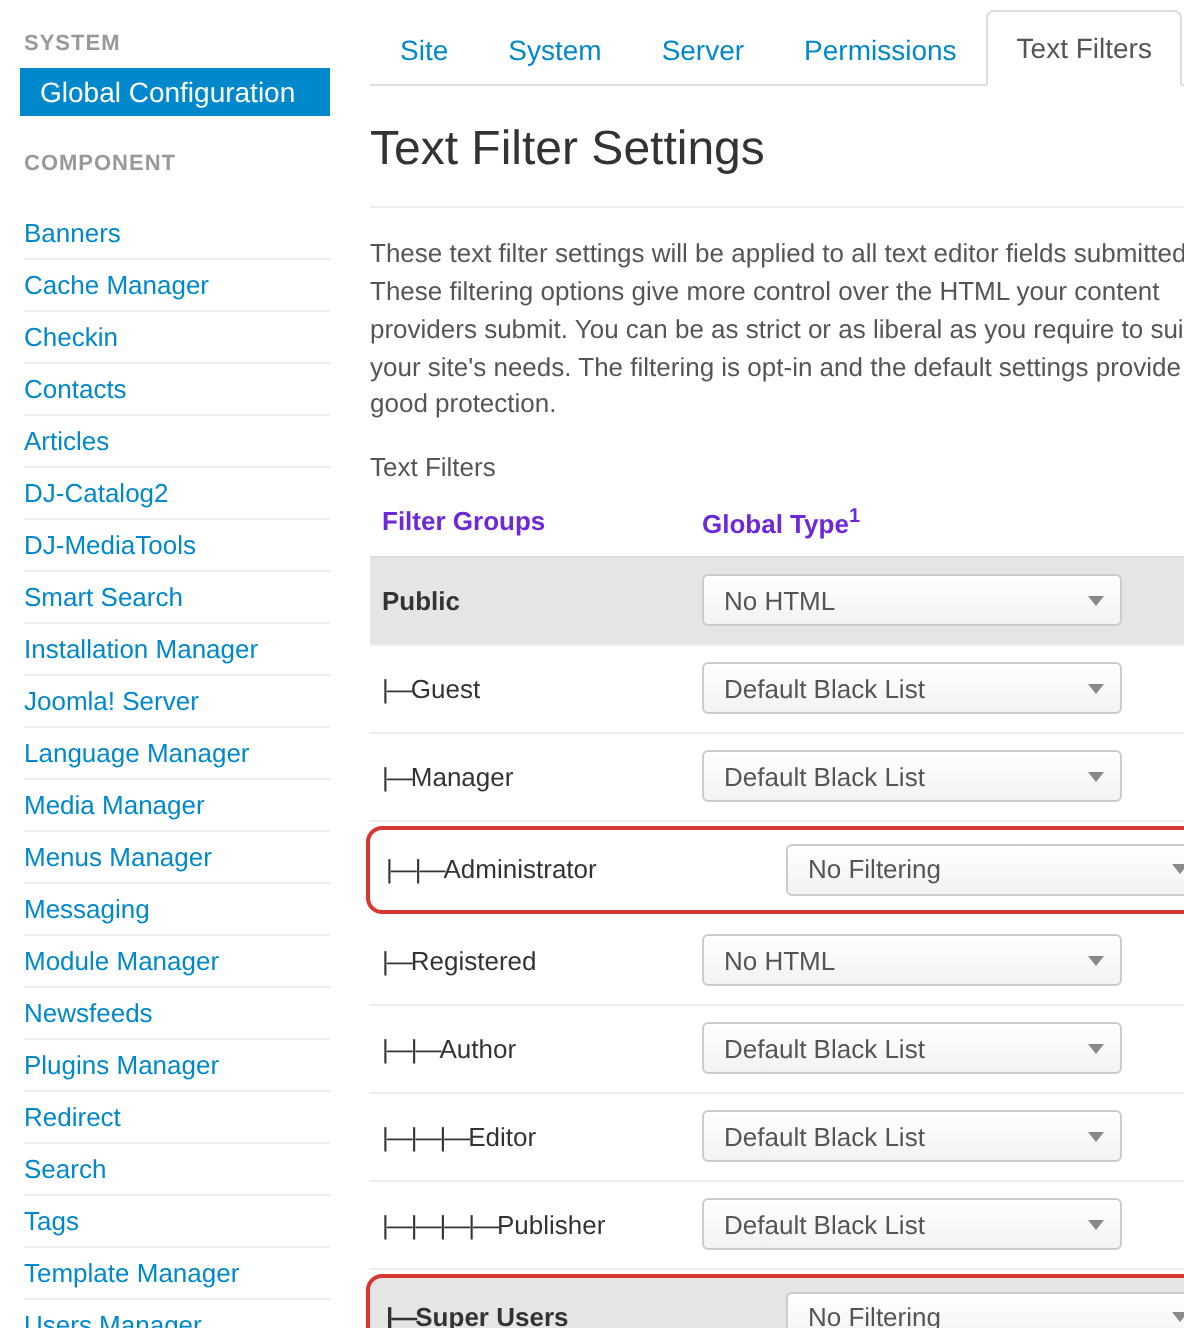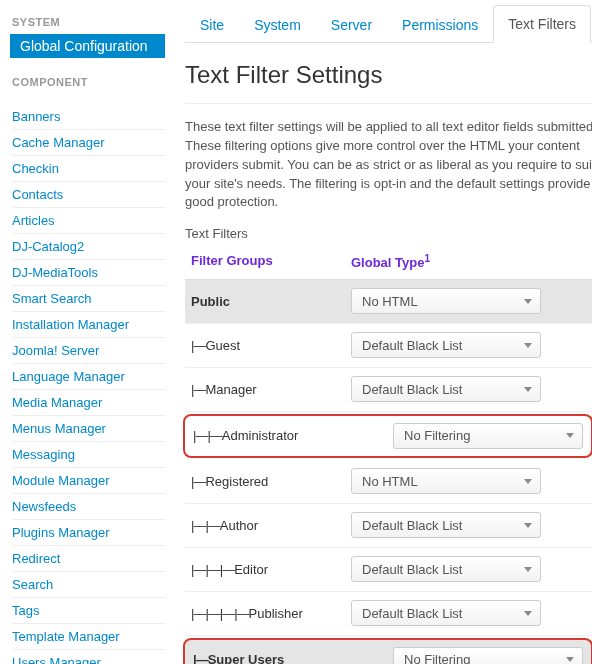--- a/index.html
+++ b/index.html
@@ -112,21 +112,21 @@
   .row .ctrl { flex:1; padding-right:8px;}
   .row.hl {
     border: 2px solid #d8372f;
     border-radius: 8px;
     margin: 2px 4px 2px -2px;
     padding-left: 8px;
     gap: 40px;
   }
   
   .dd {
-    width: 190px;
+    width: 210px;
     max-width: 210px;
     height: 26px;
     border: 1px solid #ccc;
     border-radius: 3px;
     background: linear-gradient(#fff,#f2f2f2);
     color:#555;
     display:flex;
     align-items:center;
     justify-content:space-between;
     padding: 0 8px 0 10px;

